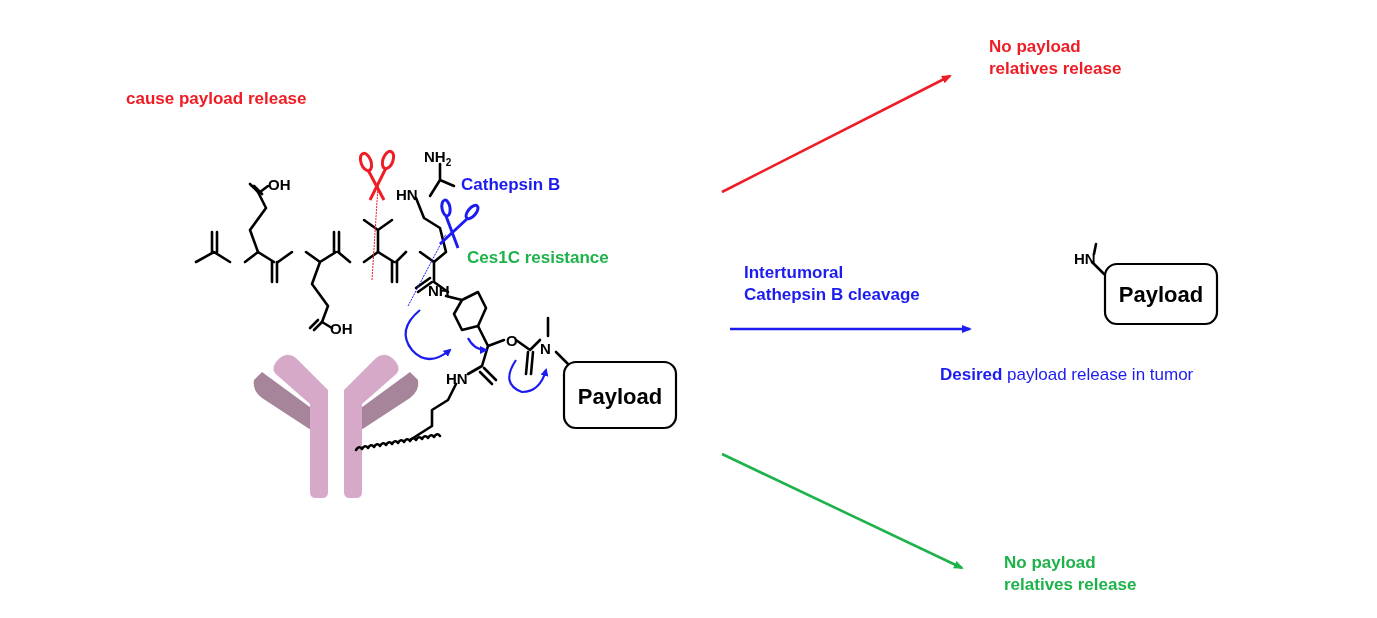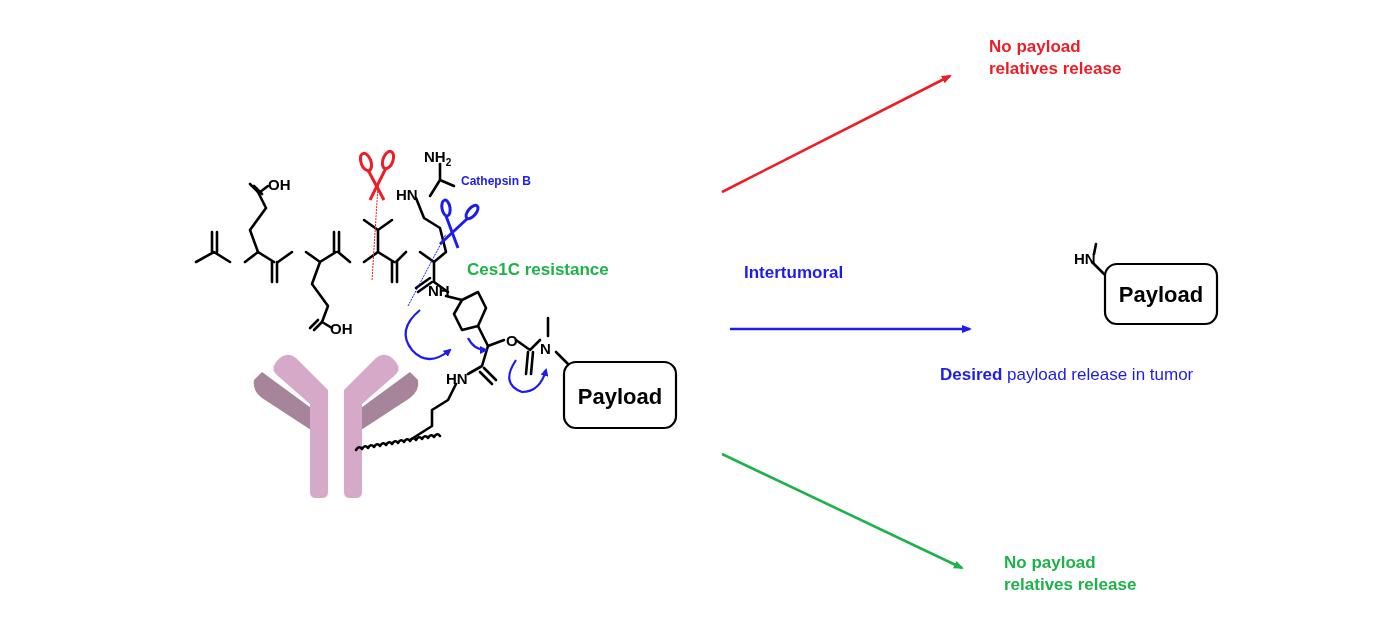--- a/index.html
+++ b/index.html
@@ -127,31 +127,33 @@
 
   <g>
     <path class="bond" stroke-width="2" d="M1096,244 L1094,254 M1092,262 L1104,274"></path>
     <text class="atom" x="1074" y="264" font-size="13">HN</text>
     <rect class="payload-box" x="1105" y="264" width="112" height="60" rx="12"></rect>
     <text class="payload-text" x="1161" y="302" text-anchor="middle">Payload</text>
   </g>
 </svg>
 
 <div class="lbl red" style="left:126px; top:88px; font-size:17px;">
+  <div>cause payload release</div>
 </div>
-<div class="lbl blue" style="left:461px; top:174px; font-size:12px;">Cathepsin B</div>
-<div class="lbl green" style="left:467px; top:259px; font-size:17px;">Ces1C resistance</div>
+<div class="lbl blue" style="left:461px; top:174px; font-size:17px;">Cathepsin B</div>
+<div class="lbl green" style="left:467px; top:247px; font-size:17px;">Ces1C resistance</div>
 
 <div class="lbl red" style="left:989px; top:36px; font-size:17px;">
   <div>No payload</div>
   <div>relatives release</div>
 </div>
 
 <div class="lbl blue" style="left:744px; top:262px; font-size:17px;">
   <div>Intertumoral</div>
+  <div>Cathepsin B cleavage</div>
 </div>
 
 <div class="lbl blue" style="left:940px; top:364px; font-size:17px;">
   <span>Desired</span><span class="normal"> payload release in tumor</span>
 </div>
 
 <div class="lbl green" style="left:1004px; top:552px; font-size:17px;">
   <div>No payload</div>
   <div>relatives release</div>
 </div>

